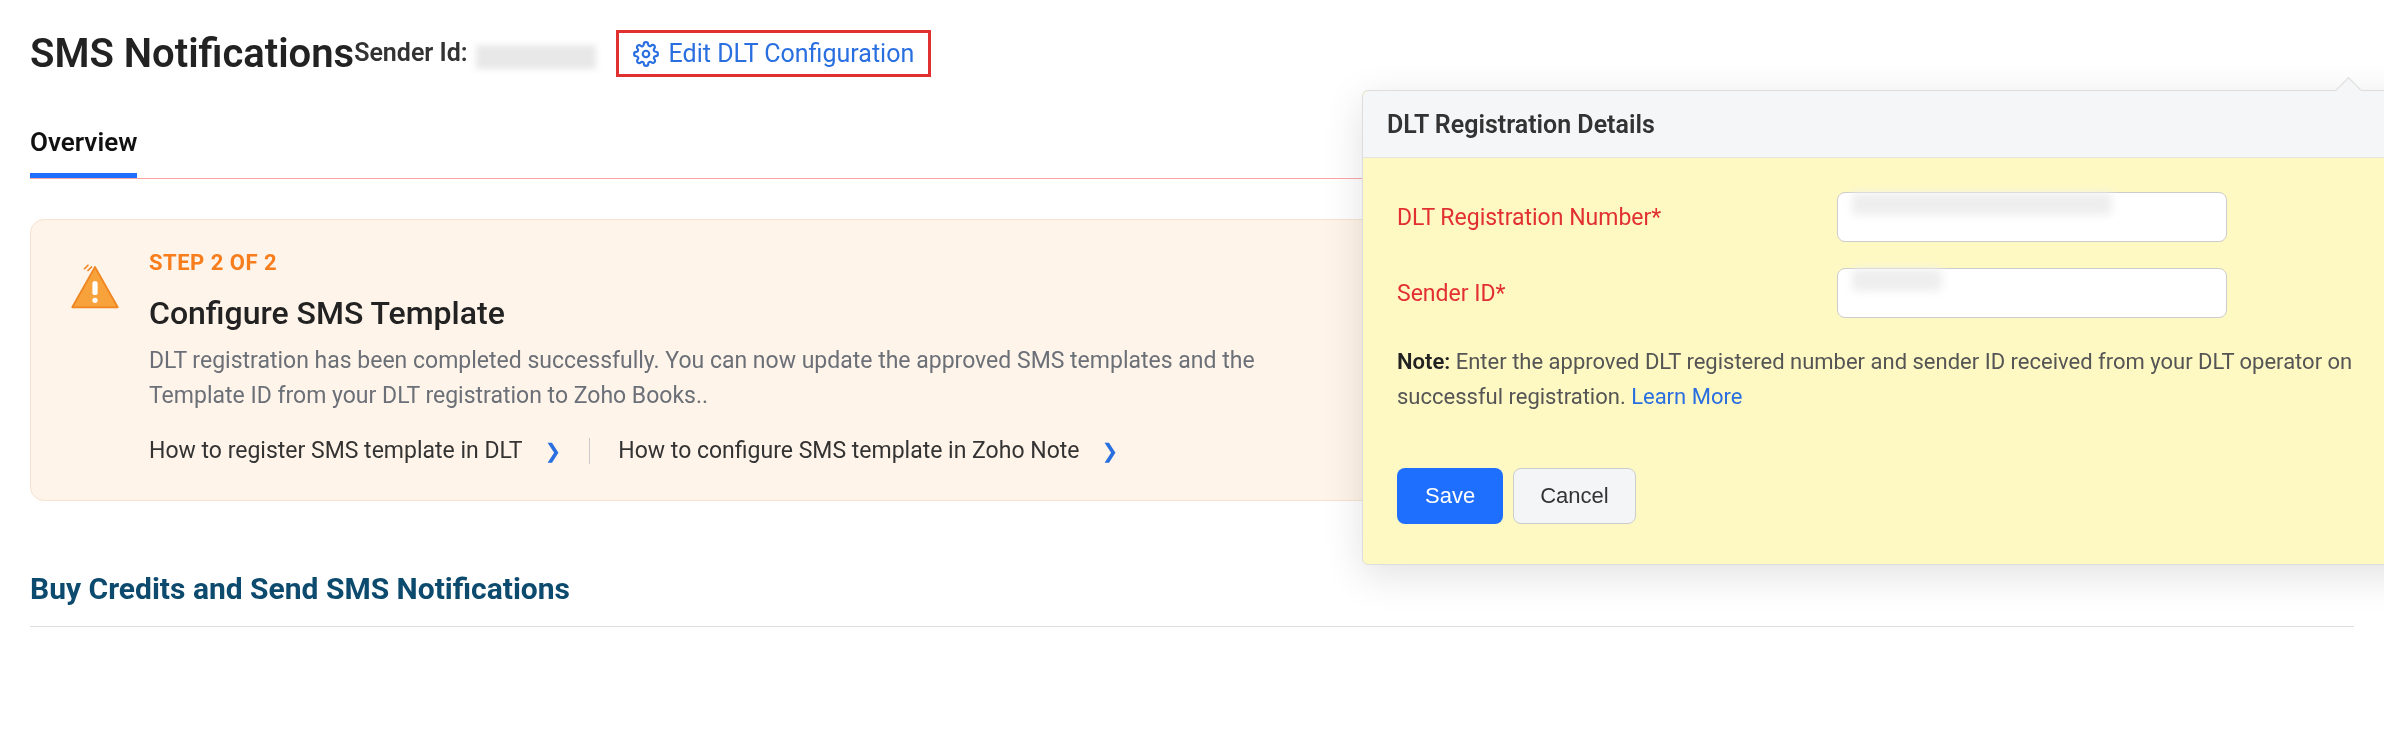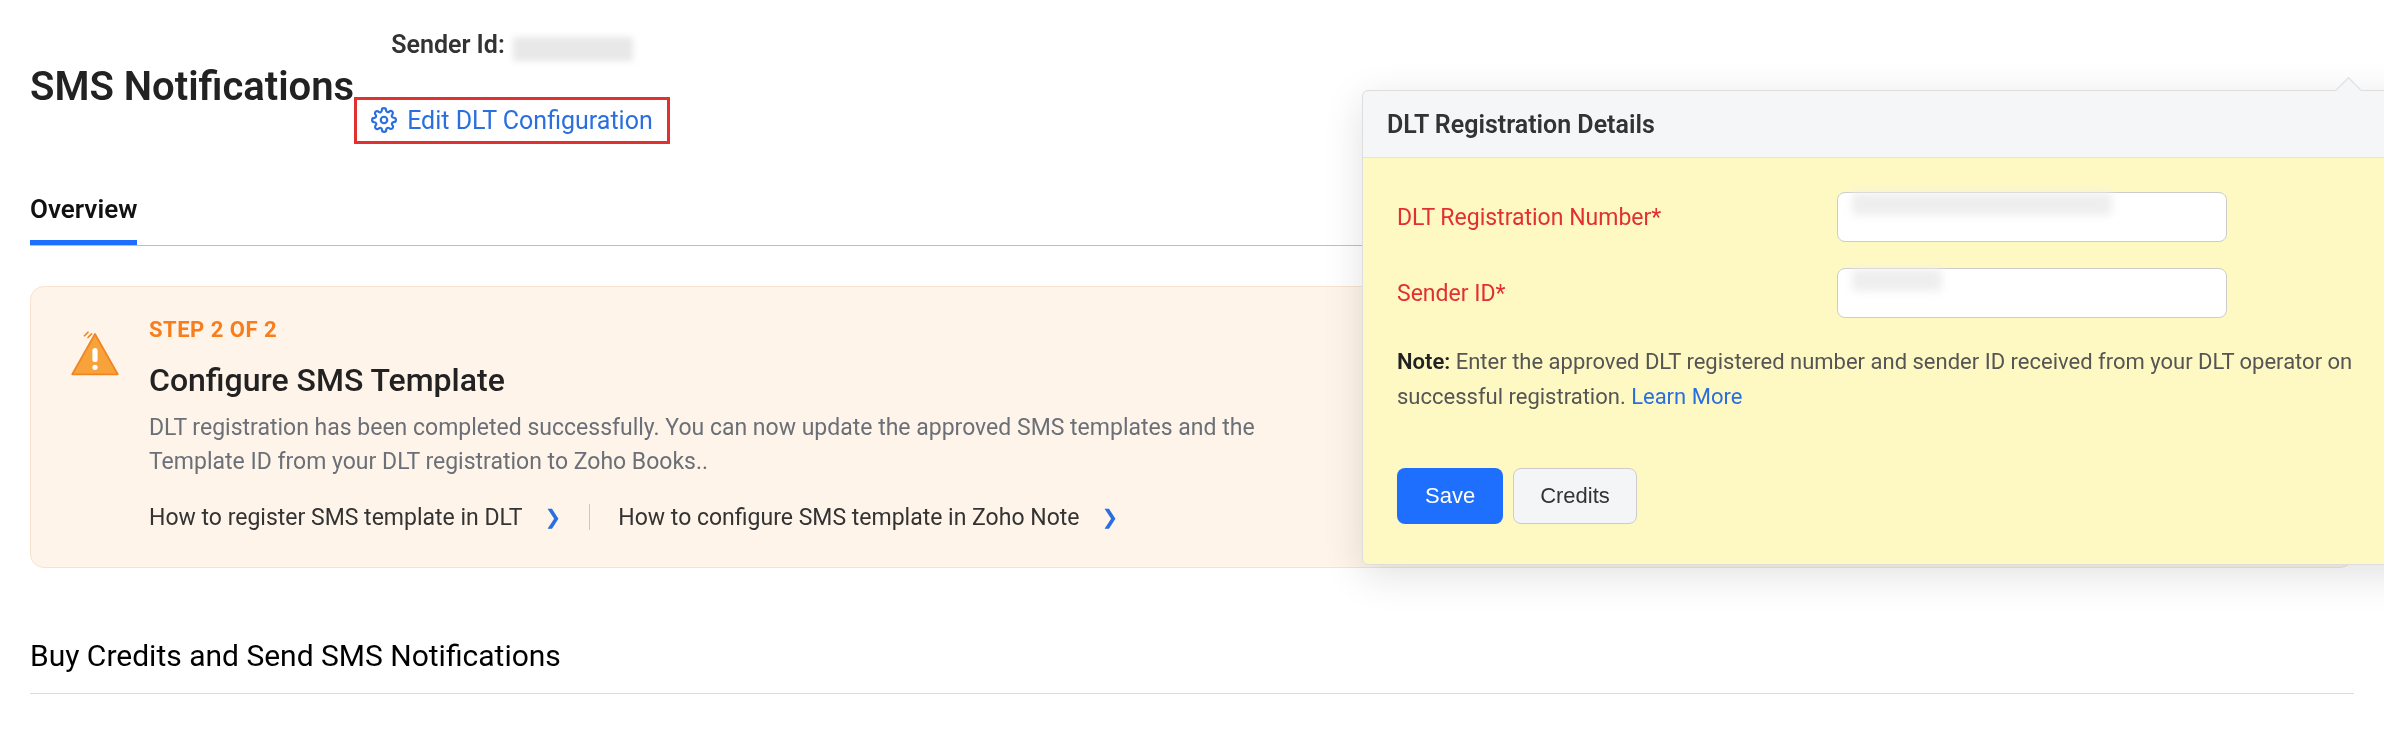--- a/index.html
+++ b/index.html
@@ -26,22 +26,21 @@
 
   .page-title {
     font-size: 40px;
     font-weight: 600;
     color: #222;
   }
 
   .header-actions {
     display: flex;
     align-items: center;
-    gap: 36px;
-    flex-direction: column;
+    gap: 20px;
   }
 
   .sender-id-label {
     font-size: 25px;
     font-weight: 600;
     color: #333;
   }
 
   .sender-id-value {
     display: inline-block;
@@ -161,22 +160,22 @@
     color: #fff;
     font-size: 22px;
     font-weight: 500;
     padding: 14px 22px;
     border-radius: 8px;
     border: none;
   }
 
   .section-title {
     font-size: 30px;
-    font-weight: 400;
-    color: #000000;
+    font-weight: 700;
+    color: #0c4a6e;
     margin-bottom: 20px;
   }
 
   .bottom-line {
     height: 1px;
     background: #ddd;
   }
 
   
   .popover {
@@ -347,16 +346,16 @@
     </div>
     <div class="form-row">
       <div class="form-label">Sender ID*</div>
       <div class="form-input"><span class="blurred-2"></span></div>
     </div>
     <div class="note-text">
       <span class="note-strong">Note:</span><span> Enter the approved DLT registered number and sender ID received from your DLT operator on successful registration. </span><span class="learn-more">Learn More</span>
     </div>
     <div class="btn-row">
       <button class="btn-save">Save</button>
-      <button class="btn-cancel">Credits</button>
+      <button class="btn-cancel">Cancel</button>
     </div>
   </div>
 </div>
 
 </body></html>

